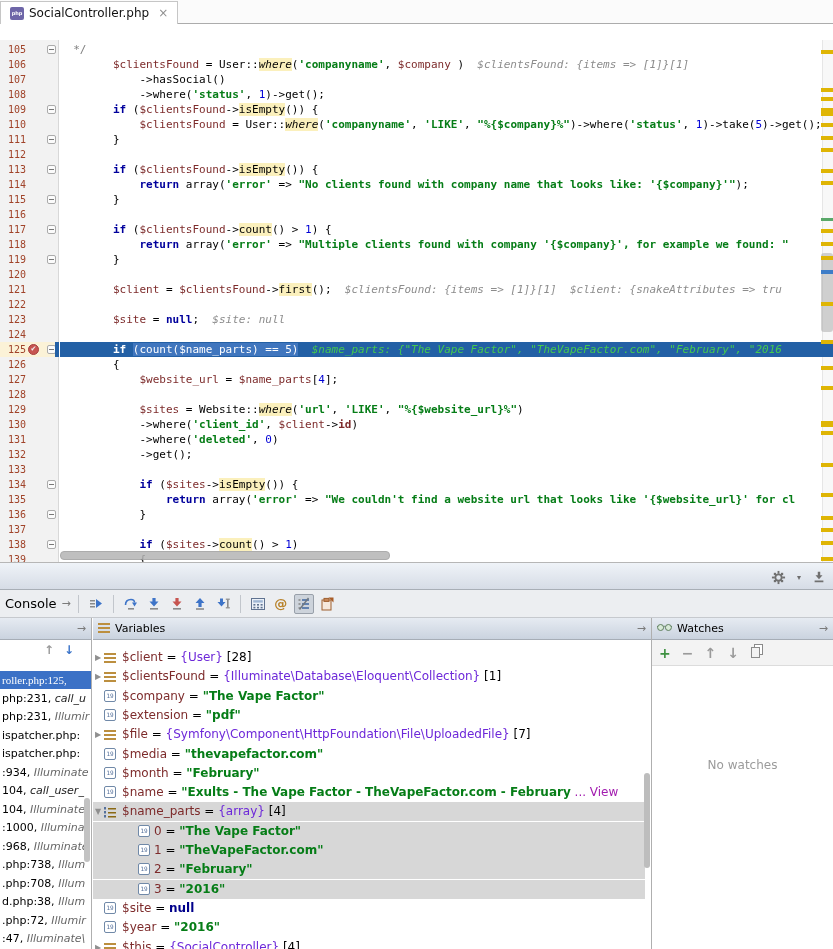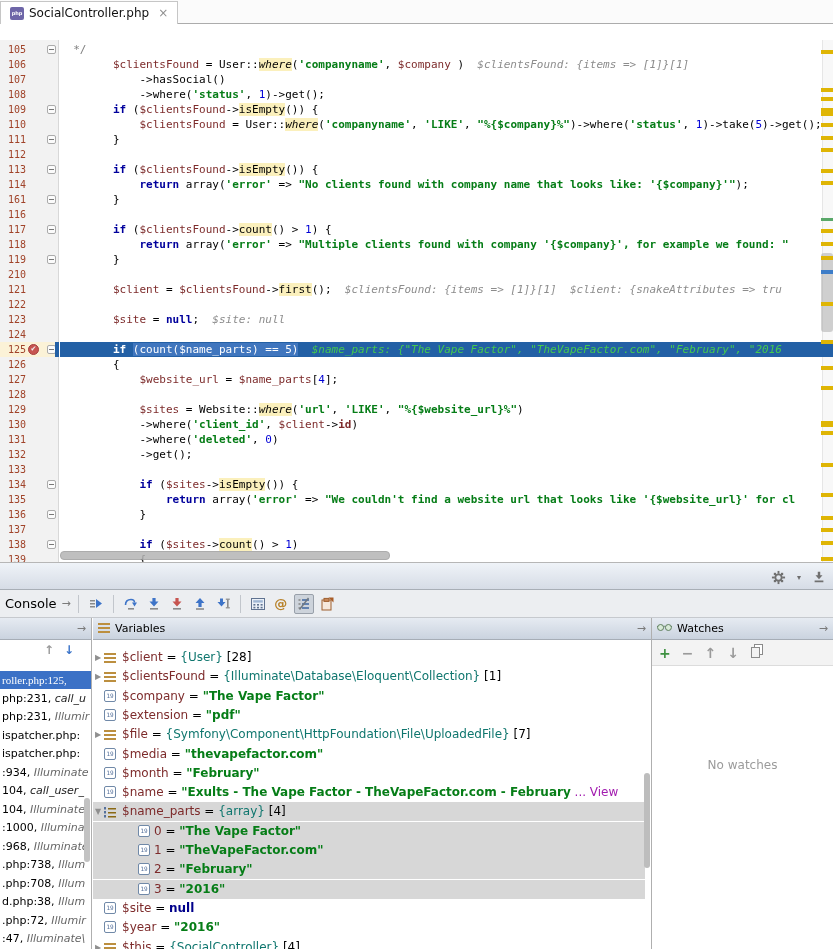--- a/index.html
+++ b/index.html
@@ -89,21 +89,21 @@
   .fi1{font-style:italic;color:#222;}
   .fi2{font-style:italic;color:#666;}
   .fscroll{position:absolute;right:1px;top:180px;width:6px;height:64px;background:#C2C2C2;border-radius:3px;}
   .var-row{position:absolute;left:0;right:6px;height:19px;line-height:19px;font-size:12px;white-space:nowrap;overflow:hidden;}
   .var-row.vsel{background:#D7D7D7;}
   .vexp{position:absolute;left:2px;top:0;width:9px;font-size:8px;color:#8F8F8F;line-height:19px;}
   .vicon{position:absolute;top:3px;width:12px;height:12px;}
   .vtext{position:absolute;top:0;}
   .vname{color:#7D2B2B;}
   .veq{color:#000;}
-  .vtype{color:#0f766e;}
+  .vtype{color:#6d28d9;}
   .vcount{color:#000;}
   .vstr{color:#067D17;font-weight:bold;}
   .vnull{color:#00008B;font-weight:bold;}
   .vsuffix{color:#a21caf;}
   .icon-string{border:1px solid #7089A8;border-radius:2px;box-sizing:border-box;background:#fff;
         font-size:6px;color:#55719C;text-align:center;line-height:10px;font-family:"DejaVu Sans Mono",monospace;}
   .vthumb{position:absolute;left:551px;top:155px;width:6px;height:95px;background:#BDBDBD;border-radius:3px;}
   .wtoolbar{position:absolute;left:0;top:22px;right:0;height:26px;background:#F3F3F3;border-bottom:1px solid #DCDCDC;
         display:flex;align-items:center;gap:11px;padding-left:7px;box-sizing:border-box;}
   .wbtn{font-size:14px;font-weight:bold;color:#9A9A9A;line-height:14px;}
@@ -164,21 +164,21 @@
         <div class="gutter-row" style="top: 122px;">
           <div class="lnum">113</div>
           <div class="foldbox">
             <div class="foldline"></div>
           </div>
         </div>
         <div class="gutter-row" style="top: 137px;">
           <div class="lnum">114</div>
         </div>
         <div class="gutter-row" style="top: 152px;">
-          <div class="lnum">161</div>
+          <div class="lnum">115</div>
           <div class="foldbox">
             <div class="foldline"></div>
           </div>
         </div>
         <div class="gutter-row" style="top: 167px;">
           <div class="lnum">116</div>
         </div>
         <div class="gutter-row" style="top: 182px;">
           <div class="lnum">117</div>
           <div class="foldbox">
@@ -188,21 +188,21 @@
         <div class="gutter-row" style="top: 197px;">
           <div class="lnum">118</div>
         </div>
         <div class="gutter-row" style="top: 212px;">
           <div class="lnum">119</div>
           <div class="foldbox">
             <div class="foldline"></div>
           </div>
         </div>
         <div class="gutter-row" style="top: 227px;">
-          <div class="lnum">210</div>
+          <div class="lnum">120</div>
         </div>
         <div class="gutter-row" style="top: 242px;">
           <div class="lnum">121</div>
         </div>
         <div class="gutter-row" style="top: 257px;">
           <div class="lnum">122</div>
         </div>
         <div class="gutter-row" style="top: 272px;">
           <div class="lnum">123</div>
         </div>

